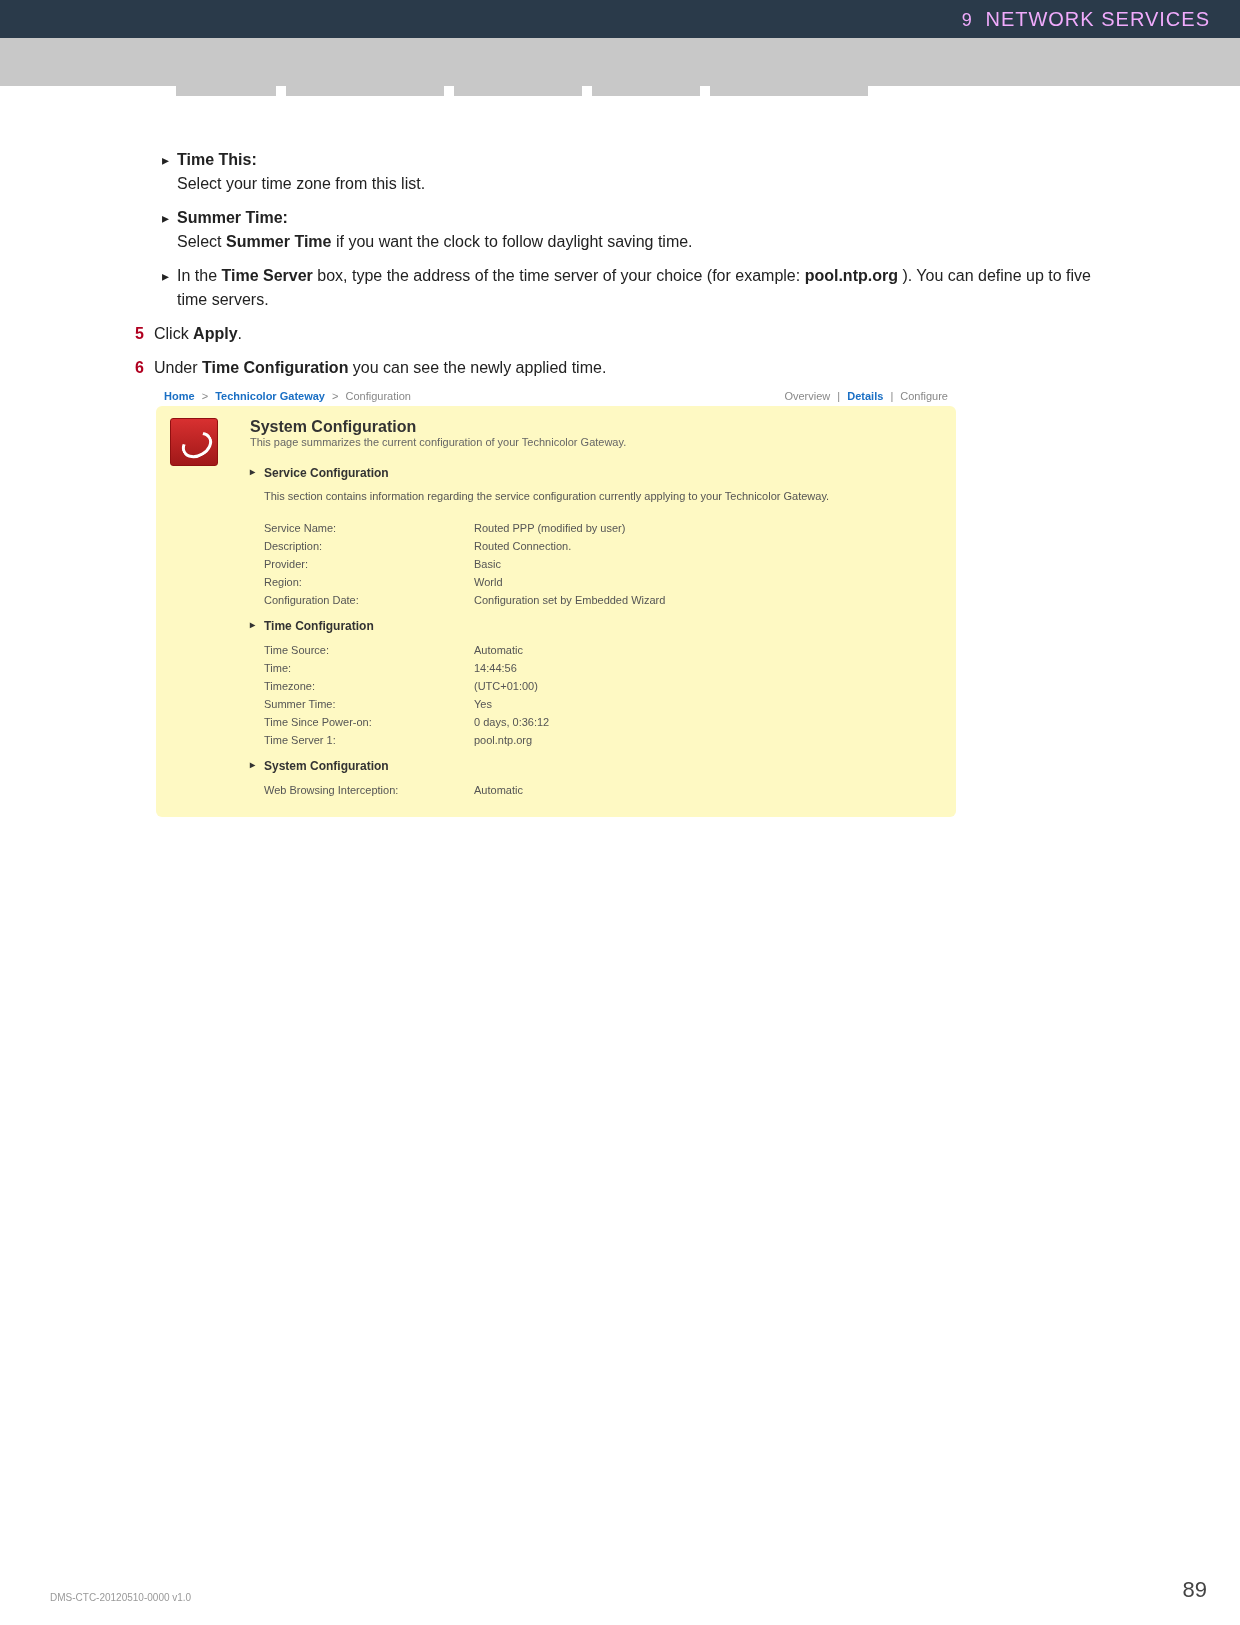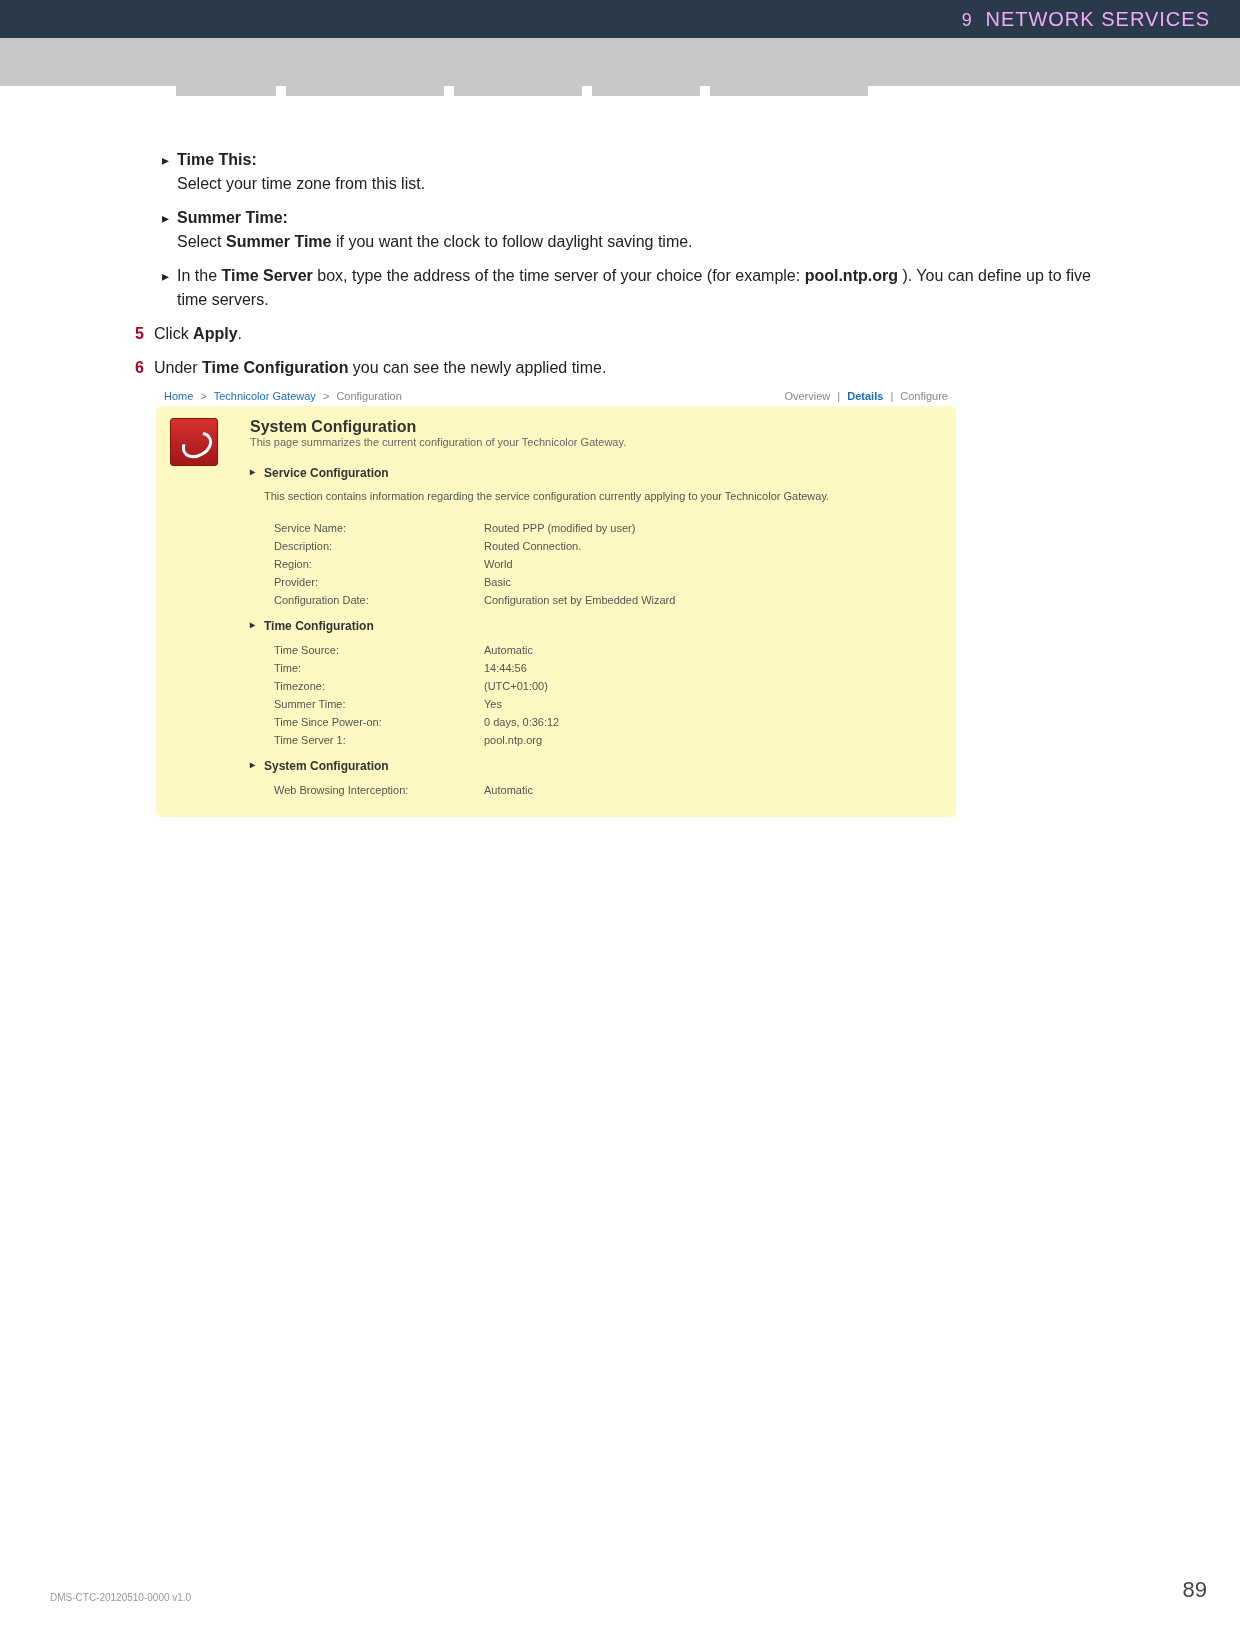--- a/index.html
+++ b/index.html
@@ -85,21 +85,21 @@
       font-size: 11px;
       color: #333;
     }
     .crumbs {
       padding: 4px 8px;
       color: #888;
       font-size: 11px;
       display: flex;
       justify-content: space-between;
     }
-    .crumbs a { color: #1a6fc4; text-decoration: none; }
+    .crumbs a { color: #1a6fc4; text-decoration: none; font-weight: bold; }
     .crumbs .sep { color: #888; margin: 0 4px; }
     .crumbs .right { text-align: right; }
     .crumbs .right b { color: #1a6fc4; font-weight: bold; }
     .config-body {
       background: #fef9c3;
       border-radius: 6px;
       padding: 12px 14px 18px 14px;
       display: flex;
       gap: 32px;
     }
@@ -148,21 +148,21 @@
       color: #333;
       font-size: 10px;
     }
     .section-desc {
       font-size: 11px;
       color: #555;
       margin: 0 0 14px 14px;
       line-height: 1.5;
     }
     .kv-table {
-      margin-left: 24px;
+      margin-left: 14px;
       font-size: 11px;
       color: #555;
     }
     .kv-row { display: flex; padding: 3px 0; }
     .kv-key { width: 210px; }
     .kv-val { flex: 1; }
     .footer {
       position: absolute;
       bottom: 22px;
       left: 50px;
@@ -270,26 +270,26 @@
           <div class="kv-table">
               <div class="kv-row">
                 <div class="kv-key">Service Name:</div>
                 <div class="kv-val">Routed PPP (modified by user)</div>
               </div>
               <div class="kv-row">
                 <div class="kv-key">Description:</div>
                 <div class="kv-val">Routed Connection.</div>
               </div>
               <div class="kv-row">
+                <div class="kv-key">Provider:</div>
+                <div class="kv-val">Basic</div>
+              </div>
+              <div class="kv-row">
                 <div class="kv-key">Region:</div>
                 <div class="kv-val">World</div>
-              </div>
-              <div class="kv-row">
-                <div class="kv-key">Provider:</div>
-                <div class="kv-val">Basic</div>
               </div>
               <div class="kv-row">
                 <div class="kv-key">Configuration Date:</div>
                 <div class="kv-val">Configuration set by Embedded Wizard</div>
               </div>
             </div>
 
           <div class="section-header">Time Configuration</div>
           <div class="kv-table">
               <div class="kv-row">

